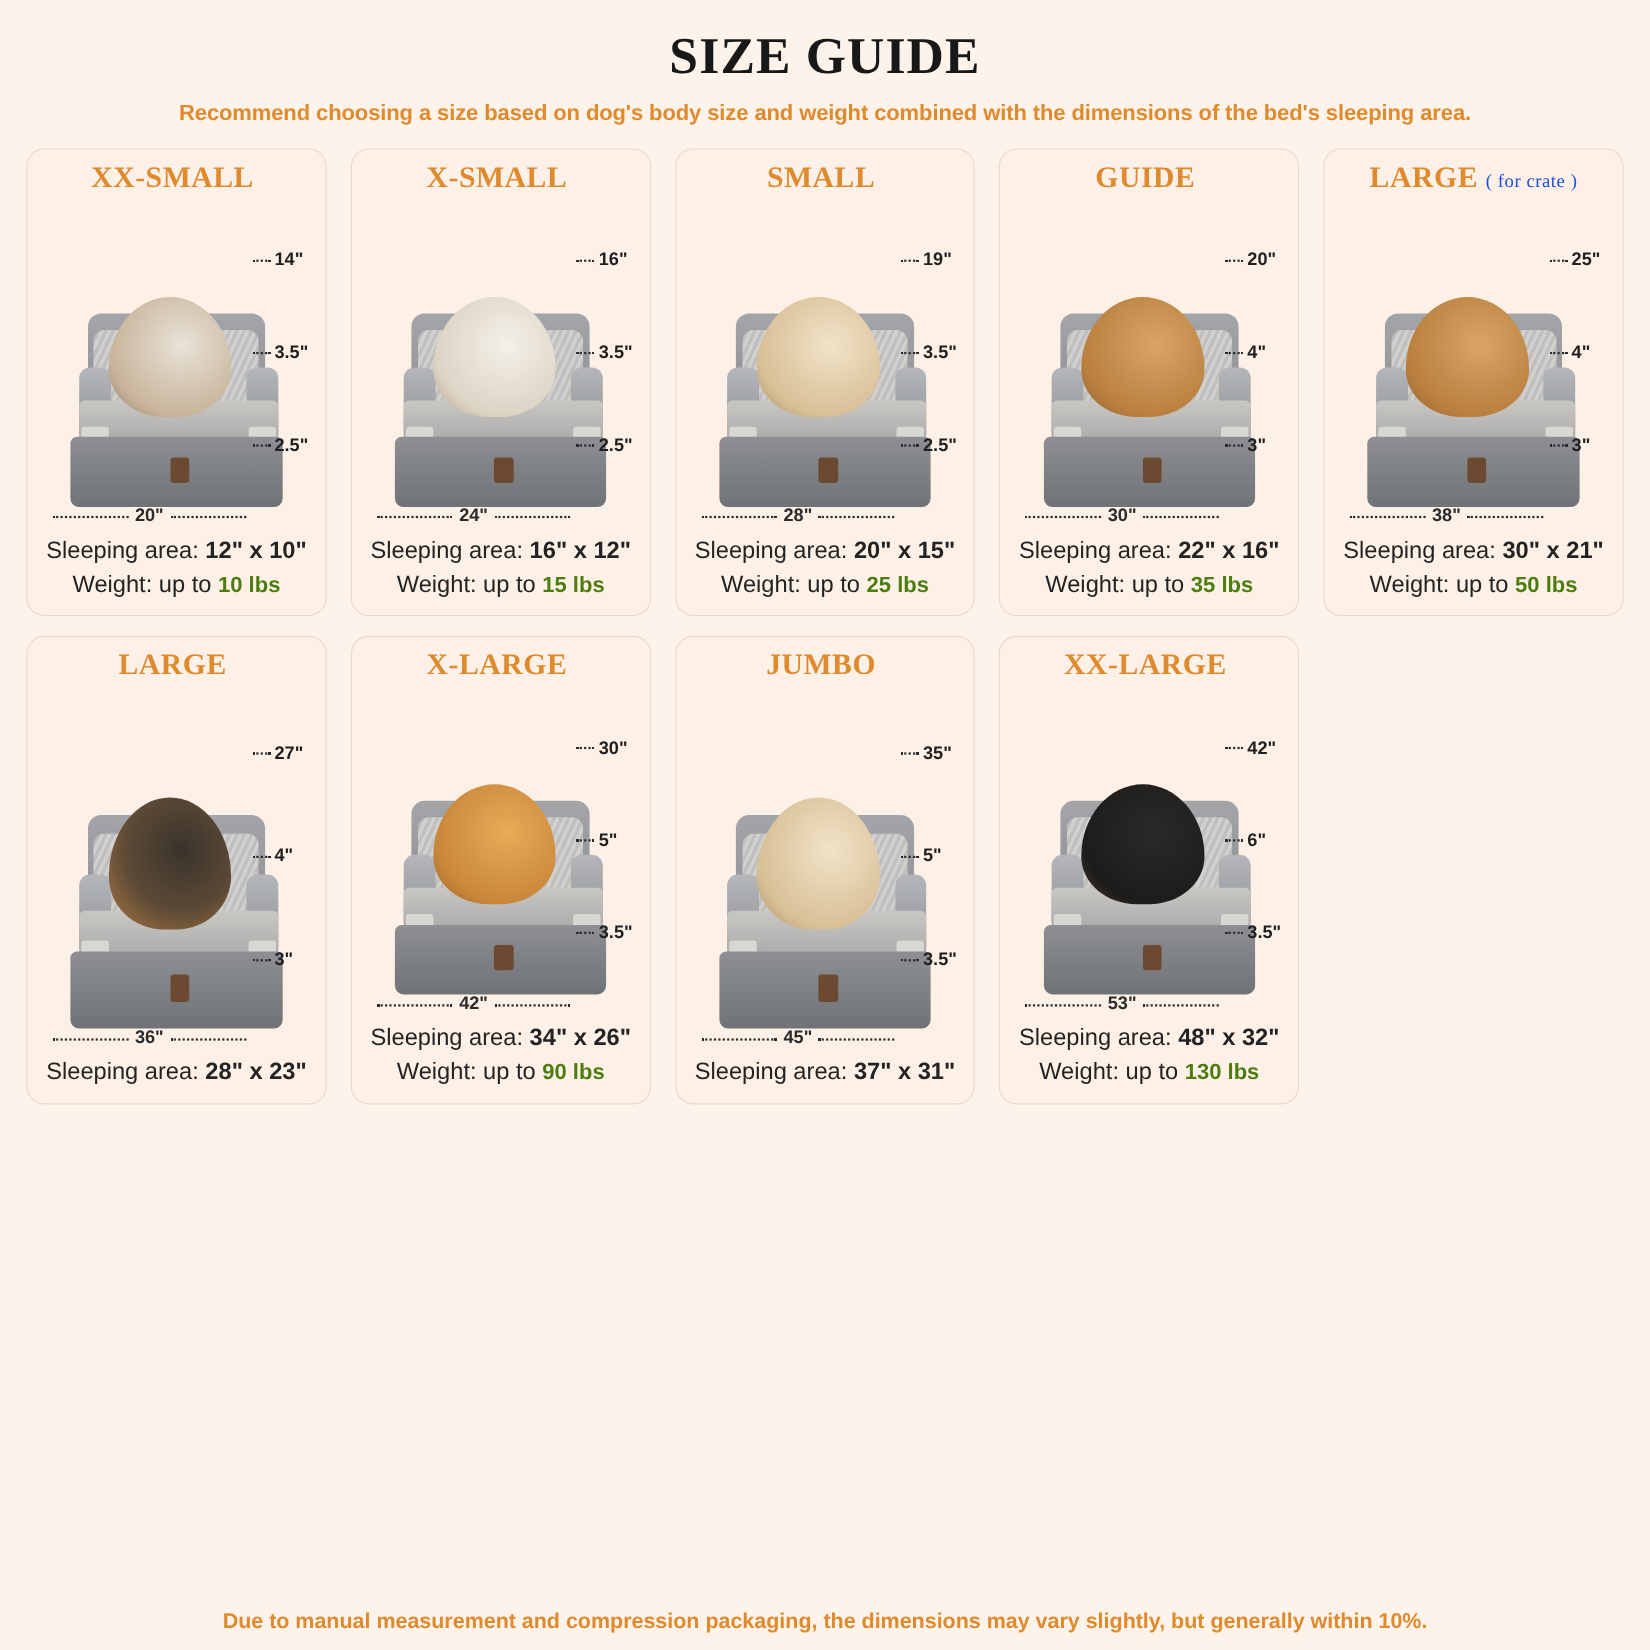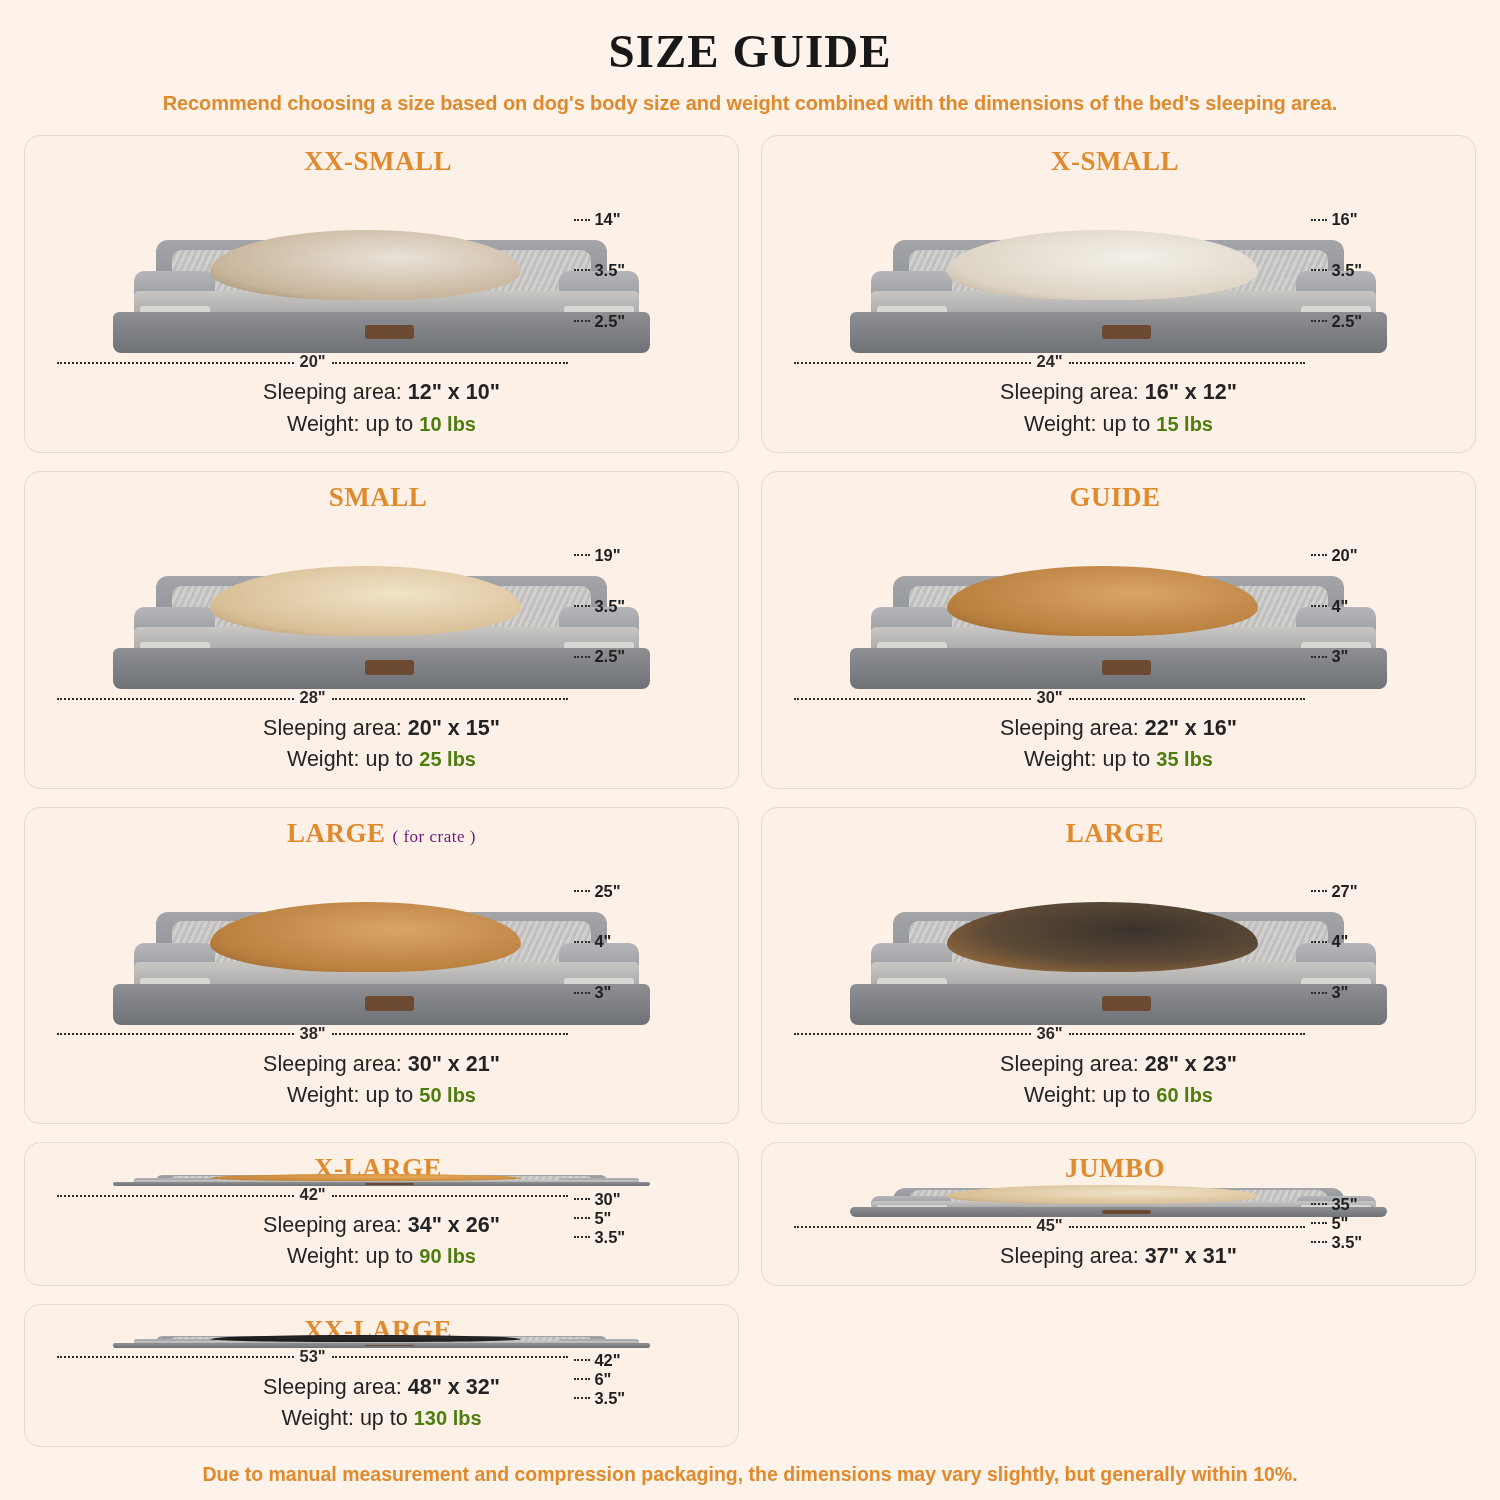--- a/index.html
+++ b/index.html
@@ -28,21 +28,21 @@
   .subtitle {
     text-align: center;
     color: #e08a2e;
     font-weight: bold;
     font-size: 20px;
     margin-bottom: 20px;
     letter-spacing: -0.1px;
   }
   .grid {
     display: grid;
-    grid-template-columns: repeat(2, 1fr);
+    grid-template-columns: repeat(5, 1fr);
     grid-template-rows: repeat(3, 1fr);
     gap: 18px 22px;
     flex: 1 1 auto;
   }
   .card {
     background: #fdf1e7;
     border: 1.5px solid #e7d9cc;
     border-radius: 16px;
     padding: 10px 12px 12px 12px;
     display: flex;
@@ -58,21 +58,21 @@
     letter-spacing: 0.5px;
     margin-bottom: 2px;
     display: flex;
     align-items: baseline;
     gap: 7px;
   }
   .card-note {
     font-family: "Liberation Serif", serif;
     font-size: 17px;
     font-weight: normal;
-    color: #701a75;
+    color: #1d4ed8;
   }
   .figure {
     position: relative;
     width: 100%;
     flex: 1 1 auto;
     min-height: 0;
     display: flex;
     align-items: flex-end;
     justify-content: center;
   }
@@ -525,24 +525,20 @@
       </div>
       <div class="width-dim">
         <span>36"</span>
       </div>
     </div>
     <div class="info">
       <div class="line">
         <span class="lbl">Sleeping area:</span>
         <span class="val">28" x 23"</span>
       </div>
-      <div class="line">
-        <span class="lbl">Weight: up to</span>
-        <span class="weight-val">60 lbs</span>
-      </div>
     </div>
   </div>
       <div class="card">
     <div class="card-title">
       <span>X-LARGE</span>
       <span class="card-note"></span>
     </div>
     <div class="figure">
       <div class="bed-wrap">
         <div class="bed">

